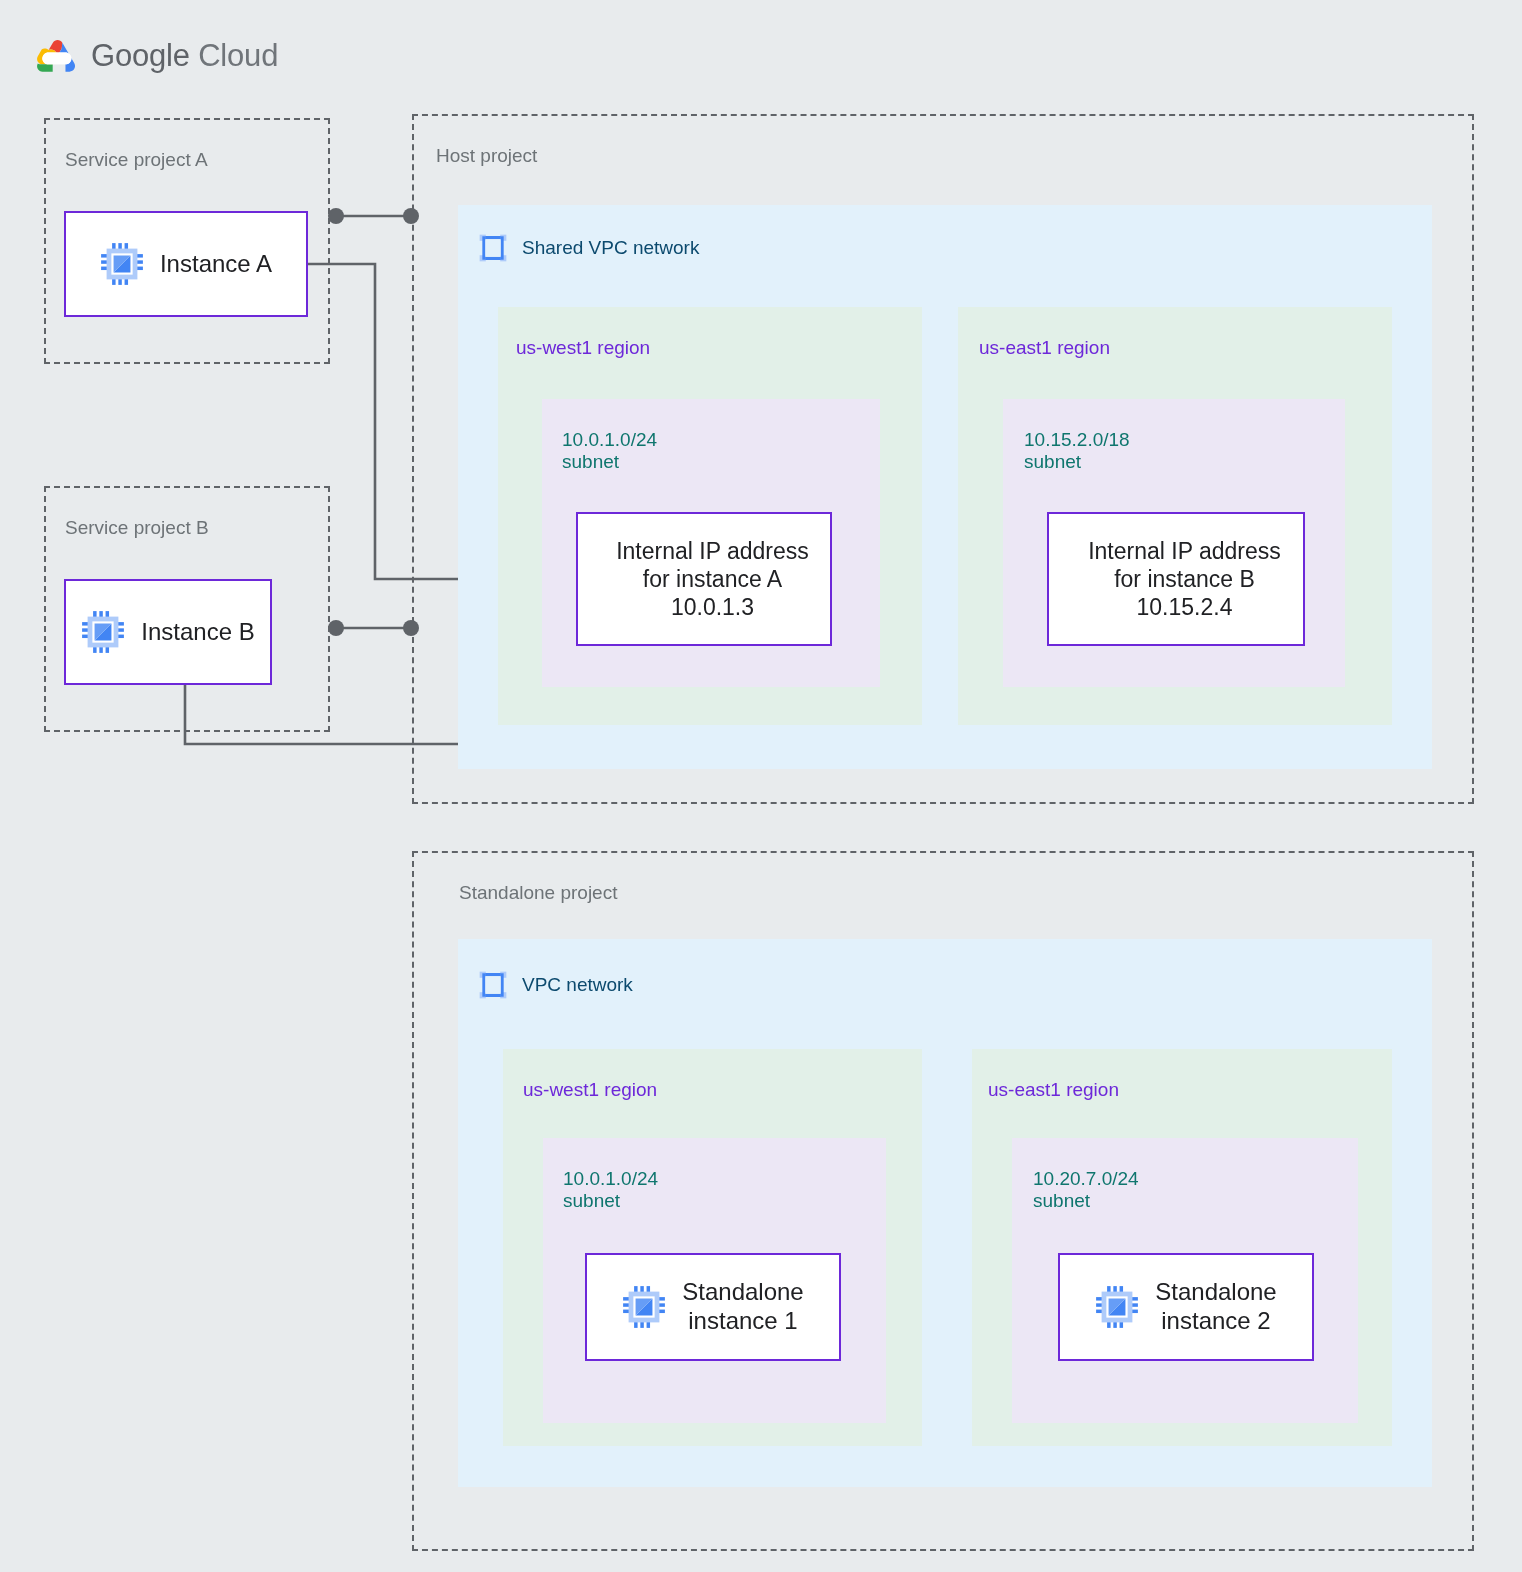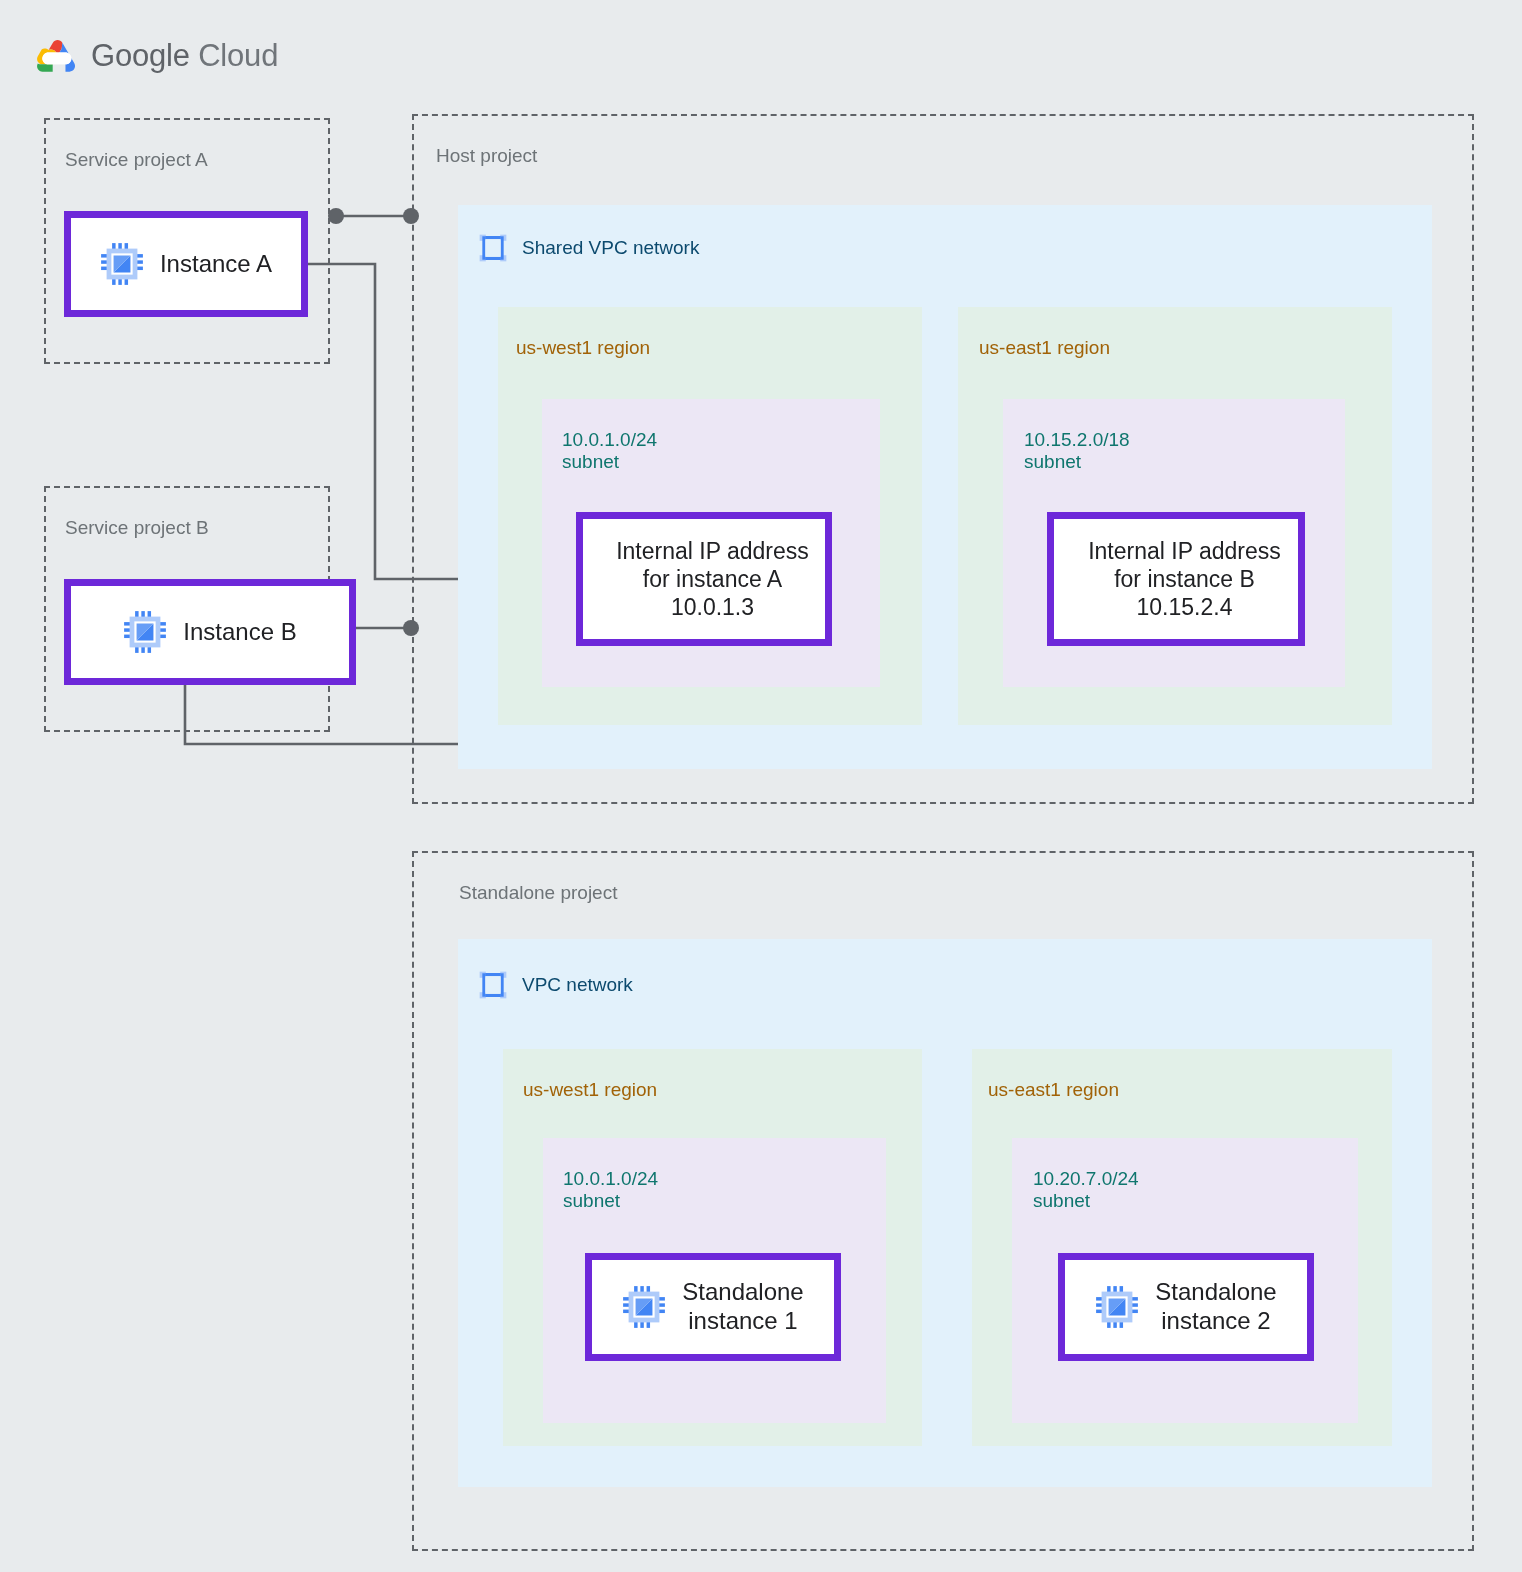--- a/index.html
+++ b/index.html
@@ -71,41 +71,41 @@
     white-space: nowrap;
   }
   .region {
     position: absolute;
     background: #e2f0e8;
     box-sizing: border-box;
   }
   .region-label {
     position: absolute;
     font-size: 19px;
-    color: #a16207;
+    color: #6d28d9;
     white-space: nowrap;
   }
   .subnet {
     position: absolute;
     background: #ece7f5;
     box-sizing: border-box;
   }
   .subnet-label {
     position: absolute;
     font-size: 19px;
     color: #0f766e;
     line-height: 1.15;
     white-space: pre-line;
   }
 
   
   .card {
     position: absolute;
     background: #ffffff;
-    border: 7px solid #6d28d9;
+    border: 2px solid #6d28d9;
     box-sizing: border-box;
     display: flex;
     align-items: center;
     justify-content: center;
   }
   .card.inst {
     gap: 16px;
     padding: 0 14px;
   }
   .card-text {
@@ -195,21 +195,21 @@
       <rect x="3.6" y="3.6" width="16.8" height="16.8" fill="#aecbfa"></rect>
       <rect x="6.2" y="6.2" width="11.6" height="11.6" fill="#ffffff"></rect>
       <path d="M7.4 16.6 L16.6 16.6 L16.6 7.4 Z" fill="#4285f4"></path>
       <path d="M7.4 16.6 L7.4 7.4 L16.6 7.4 Z" fill="#669df6"></path>
     </svg>
     <div class="card-text">Instance A</div>
   </div>
 
   <div class="proj" style="left:44px; top:486px; width:286px; height:246px;"></div>
   <div class="proj-label" style="left:65px; top:517px;">Service project B</div>
-  <div class="card inst" style="left:64px; top:579px; width:292px; height:106px;">
+  <div class="card inst" style="left:64px; top:579px; width:208px; height:106px;">
     <svg class="chip-icon" width="44" height="44" viewBox="0 0 24 24">
       <g fill="#4285f4">
         <rect x="6.6" y="0.6" width="1.9" height="3.2"></rect>
           <rect x="10.0" y="0.6" width="1.9" height="3.2"></rect>
           <rect x="13.4" y="0.6" width="1.9" height="3.2"></rect>
         <rect x="6.6" y="20.2" width="1.9" height="3.2"></rect>
           <rect x="10.0" y="20.2" width="1.9" height="3.2"></rect>
           <rect x="13.4" y="20.2" width="1.9" height="3.2"></rect>
         <rect x="0.6" y="6.6" width="3.2" height="1.9"></rect>
           <rect x="0.6" y="10.0" width="3.2" height="1.9"></rect>

